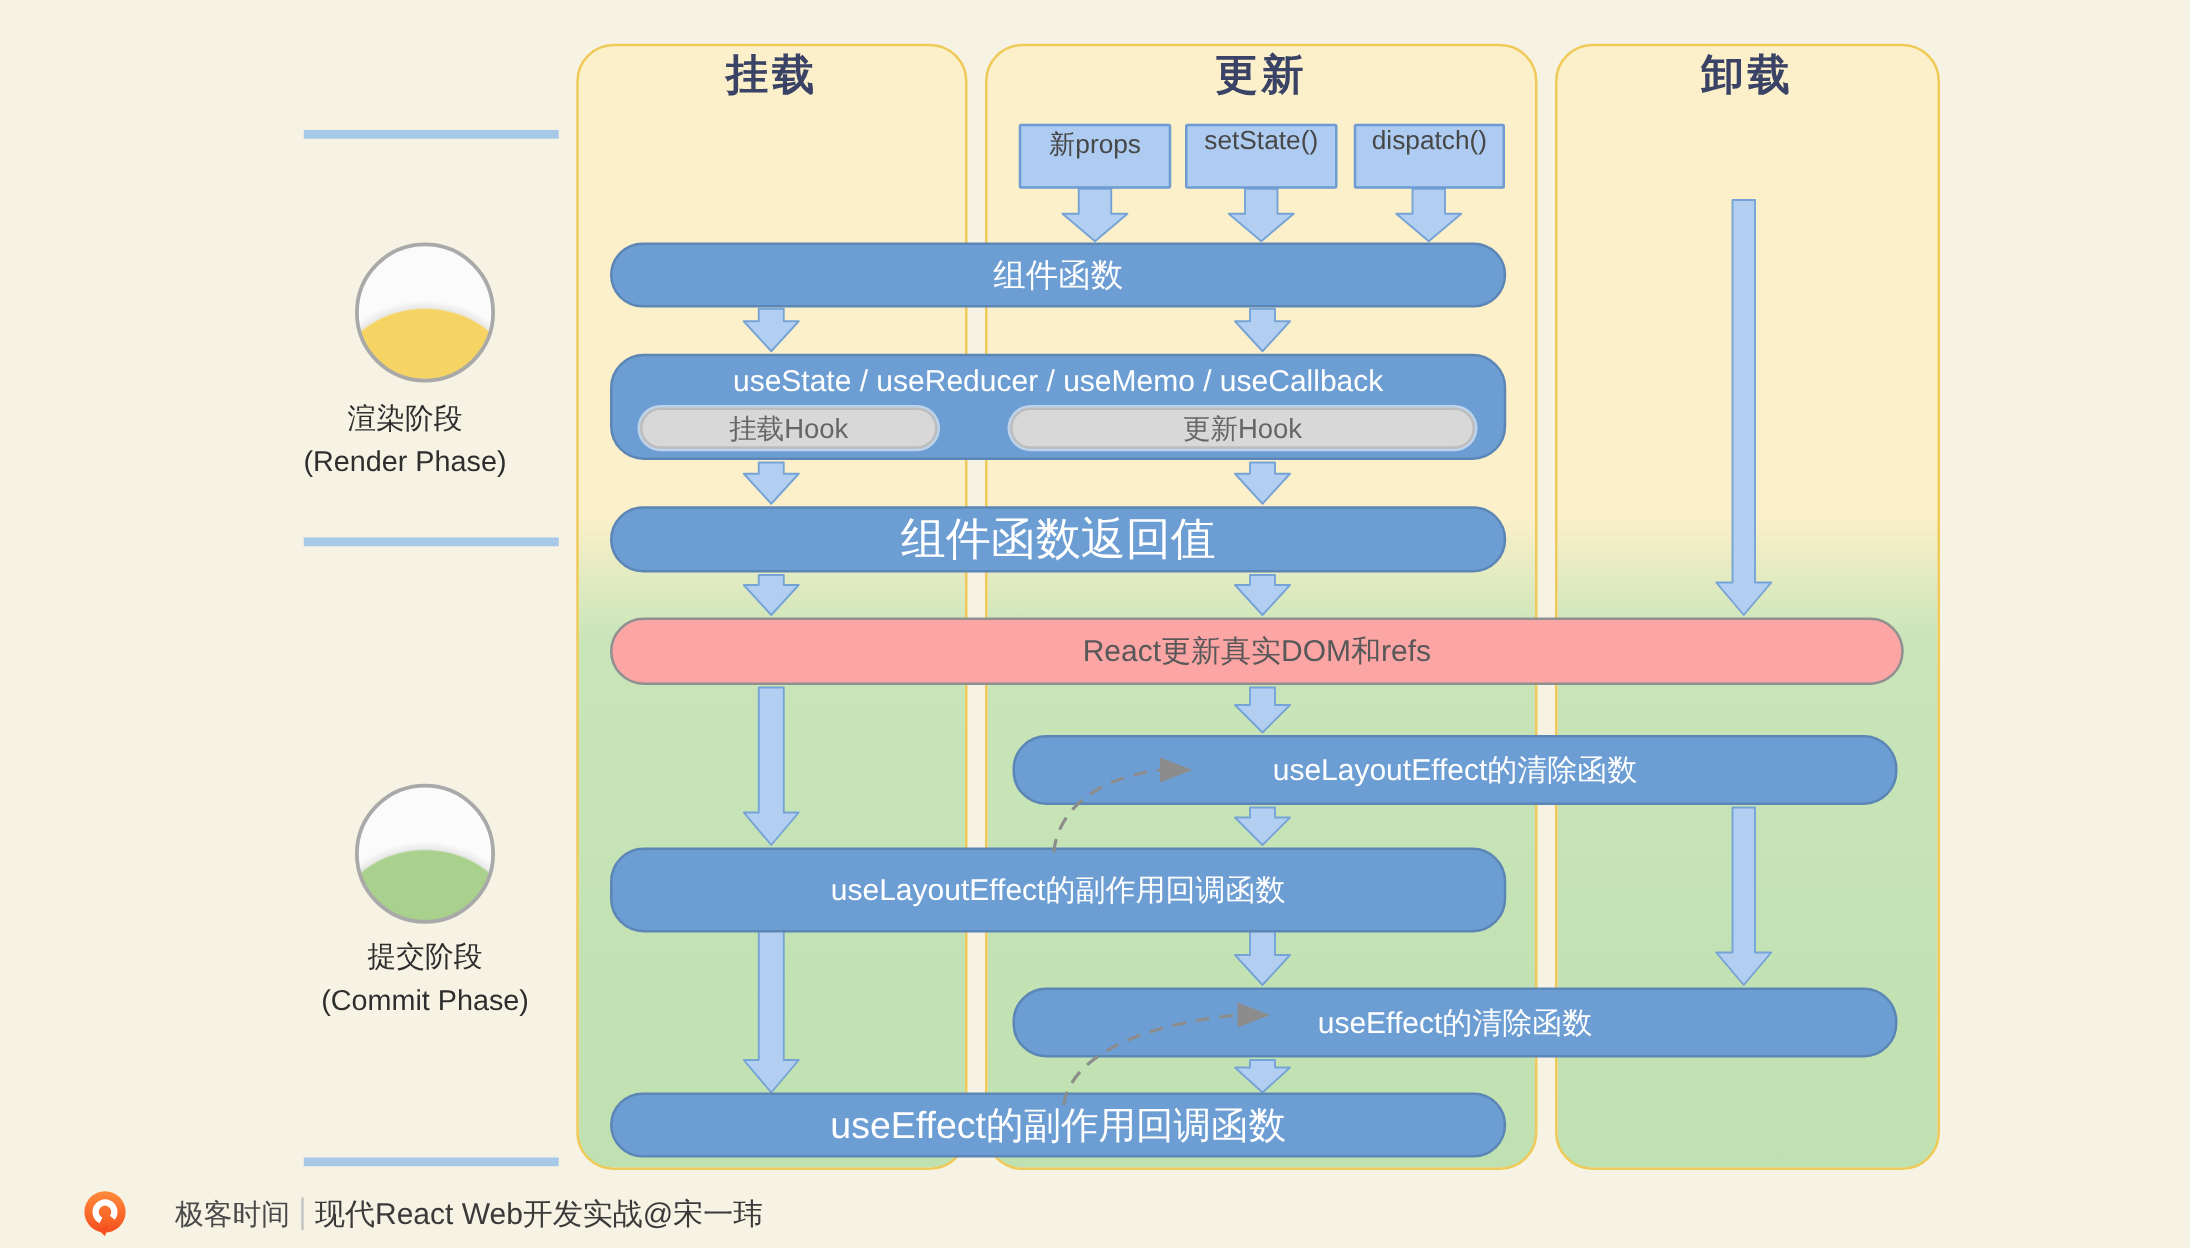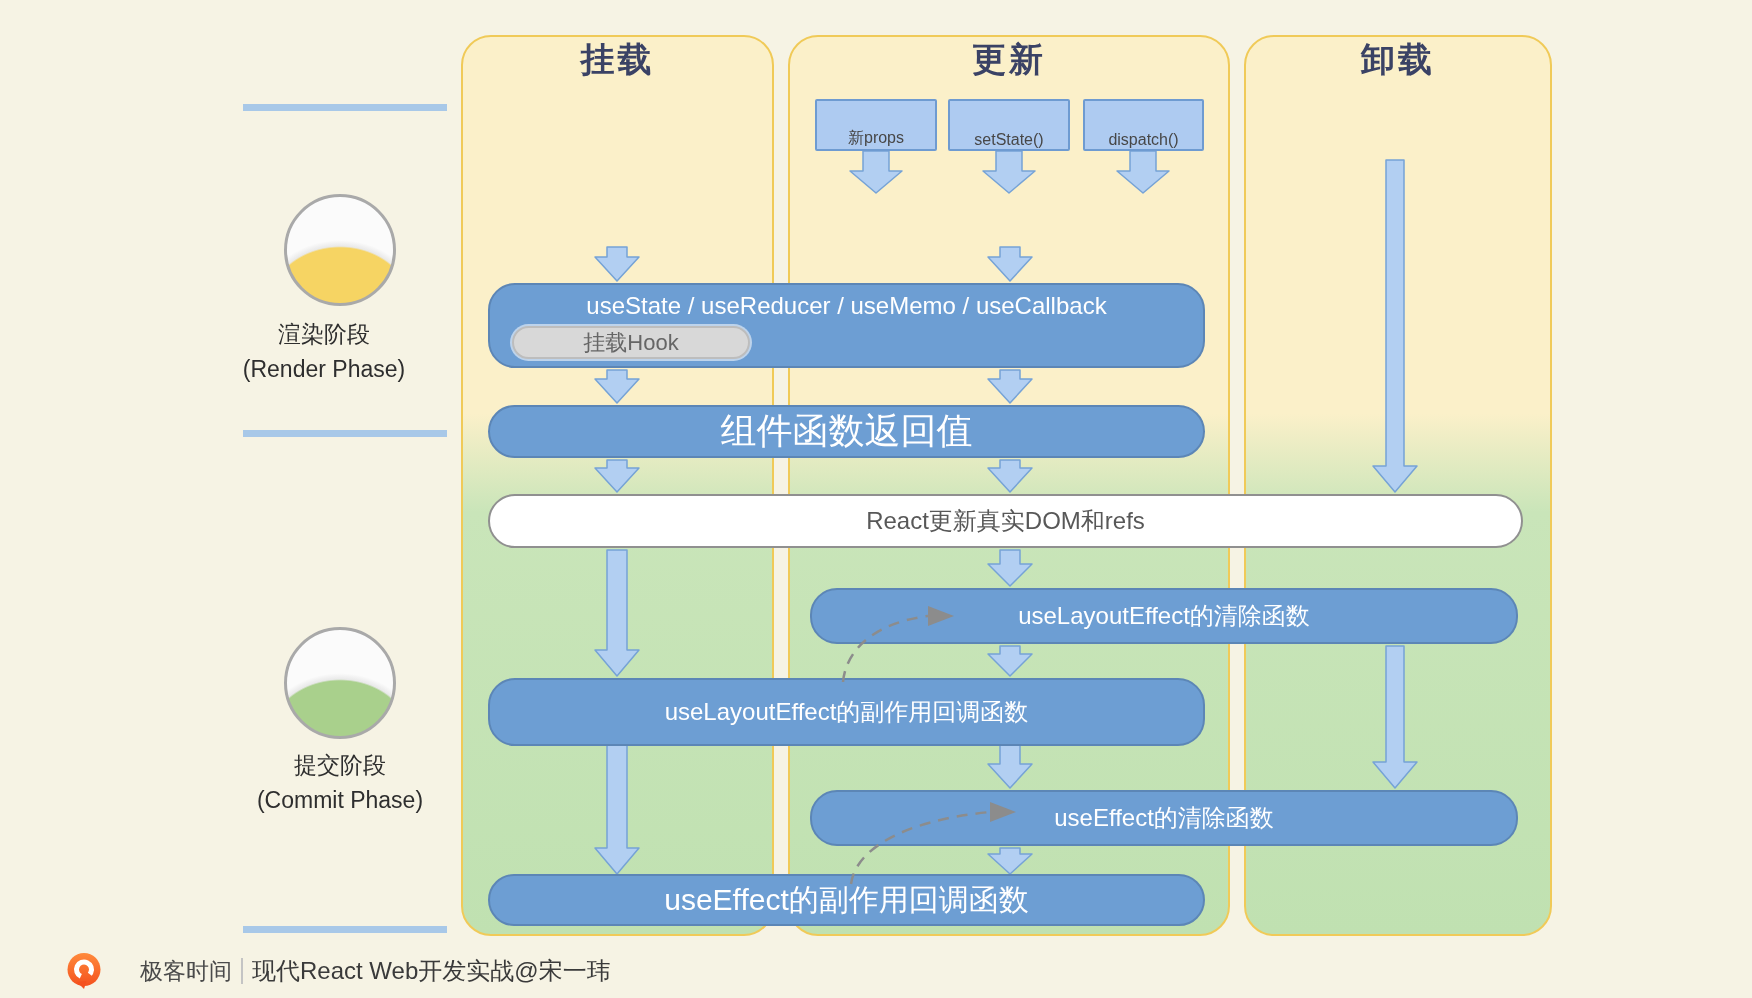--- a/index.html
+++ b/index.html
@@ -10,28 +10,28 @@
   .panel{position:absolute;top:35px;height:901px;box-sizing:border-box;
          border:2px solid #F0CA58;border-radius:30px;
          background:linear-gradient(180deg,#FBF0C9 0%,#FBF0C9 42%,#C9E5B9 53%,#C0E1B1 100%);}
   .panel-title{margin:0;text-align:center;font-size:34px;font-weight:600;
                color:#3A4265;letter-spacing:3px;}
 
   
   .pill{position:absolute;box-sizing:border-box;background:#6D9ED3;border:2px solid #5C86B6;
         border-radius:27px;display:flex;align-items:center;justify-content:center;
         color:#FFFFFF;z-index:3;}
-  .pill.gray{background:#ffffff;border-color:#909090;color:#585858;}
+  .pill.gray{background:#fca5a5;border-color:#909090;color:#585858;}
   .hooks-pill{flex-direction:column;justify-content:flex-start;padding-top:7px;}
   .hookpill{position:absolute;box-sizing:border-box;background:#D8D8D8;border:2px solid #BDBDBD;
             border-radius:17px;display:flex;align-items:center;justify-content:center;
             color:#666666;font-size:22px;z-index:4;box-shadow:0 0 0 2px rgba(255,255,255,.55);text-align:right;}
   .trigger{position:absolute;box-sizing:border-box;background:#AECBF1;border:2px solid #6E9BD1;
-           border-radius:2px;display:flex;align-items:flex-end;justify-content:center;
-           color:#474747;font-size:16px;z-index:3;}
+           border-radius:2px;display:flex;align-items:flex-start;justify-content:center;
+           color:#474747;font-size:21px;z-index:3;}
 
   
   .phase-line{position:absolute;left:243px;width:204px;height:7px;background:#A8C8E8;z-index:2;}
   .sphere{position:absolute;left:284px;width:112px;height:112px;border-radius:50%;
           box-sizing:border-box;border:3px solid #A9A9A9;z-index:2;}
   .sphere.render{background:radial-gradient(95% 80% at 50% 104%,#F6D463 0 70%,#E9E9E9 72%,#FBFBFB 79%);}
   .sphere.commit{background:radial-gradient(95% 80% at 50% 104%,#A9D08C 0 70%,#E9E9E9 72%,#FBFBFB 79%);}
   .legend-label{position:absolute;width:280px;text-align:center;font-size:23px;color:#2E2E2E;
                 line-height:35px;z-index:2;}
 
@@ -100,26 +100,32 @@
   <div class="trigger" style="left:815px;top:99px;width:122px;height:52px">
     <span>新props</span>
   </div>
   <div class="trigger" style="left:948px;top:99px;width:122px;height:52px">
     <span>setState()</span>
   </div>
   <div class="trigger" style="left:1083px;top:99px;width:121px;height:52px">
     <span>dispatch()</span>
   </div>
 
+  <div class="pill" style="left:488px;top:194px;width:717px;height:52px;font-size:26px">
+    <span>组件函数</span>
+  </div>
 
   <div class="pill hooks-pill" style="left:488px;top:283px;width:717px;height:85px;font-size:24px">
     <span>useState / useReducer / useMemo / useCallback</span>
   </div>
   <div class="hookpill" style="left:512px;top:326px;width:238px;height:33px">
     <span>挂载Hook</span>
+  </div>
+  <div class="hookpill" style="left:808px;top:326px;width:372px;height:33px">
+    <span>更新Hook</span>
   </div>
 
   <div class="pill" style="left:488px;top:405px;width:717px;height:53px;font-size:36px">
     <span>组件函数返回值</span>
   </div>
 
   <div class="pill gray" style="left:488px;top:494px;width:1035px;height:54px;font-size:24px">
     <span>React更新真实DOM和refs</span>
   </div>
 

